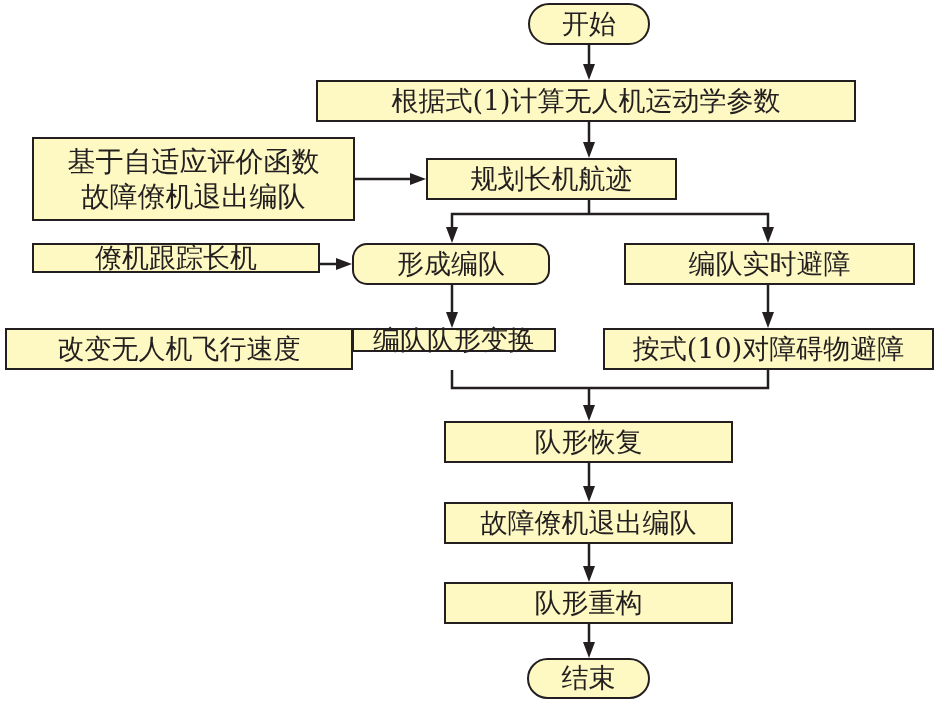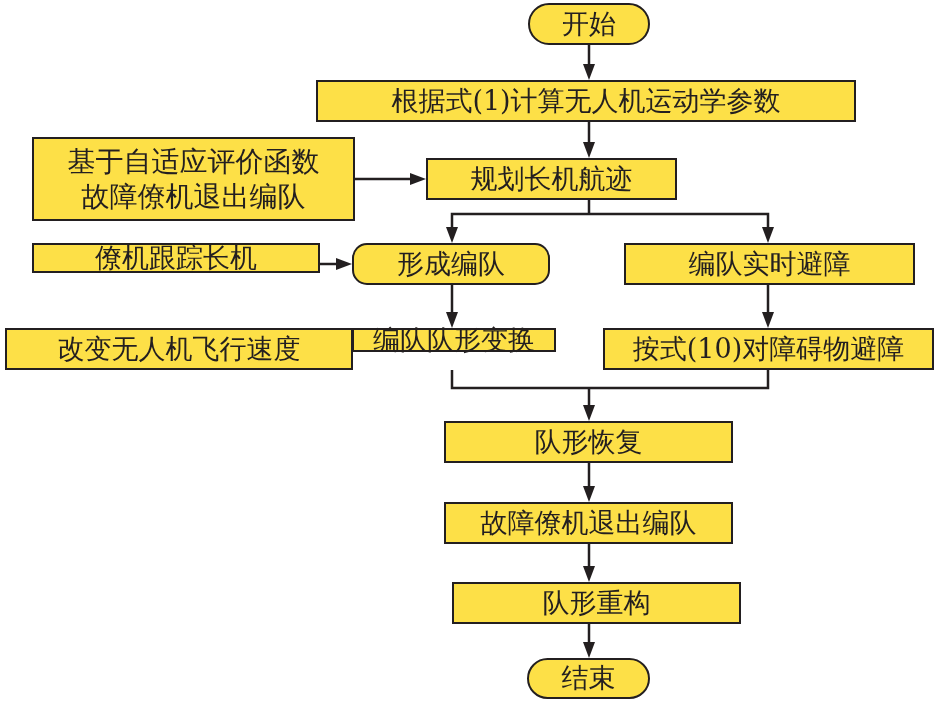--- a/index.html
+++ b/index.html
@@ -1,20 +1,20 @@
 <!DOCTYPE html>
 <html><head>
 <meta charset="utf-8">
 <style>
   html, body { margin: 0; padding: 0; background: #ffffff; }
   body { width: 938px; height: 705px; position: relative; overflow: hidden;
          font-family: "DejaVu Serif", "Liberation Serif", serif; color: #231f20; }
   #diagram { position: absolute; left: 0; top: 0; width: 938px; height: 705px; }
   .node { position: absolute; box-sizing: border-box; border: 2.5px solid #231f20;
-          background: #fde047; display: flex; align-items: center; justify-content: center;
+          background: #fef9c3; display: flex; align-items: center; justify-content: center;
           text-align: right; font-size: 27px; line-height: 1.2; white-space: nowrap; }
   .node.terminal { border-radius: 22px; }
   .node.two-line { font-size: 28px; line-height: 1.25; white-space: normal; }
   svg.edges { position: absolute; left: 0; top: 0; width: 938px; height: 705px; }
   svg.edges line, svg.edges polyline { stroke: #231f20; stroke-width: 2.5; fill: none; }
   svg.edges polygon { fill: #231f20; stroke: none; }
 </style>
 </head>
 <body>
 
@@ -82,16 +82,16 @@
   <div class="node" style="left:5px;top:328px;width:348px;height:42px;">改变无人机飞行速度</div>
 
   <div class="node" style="left:352px;top:328px;width:204px;height:24px;">编队队形变换</div>
 
   <div class="node" style="left:603px;top:328px;width:331px;height:42px;">按式(10)对障碍物避障</div>
 
   <div class="node" style="left:444px;top:421px;width:289px;height:42px;">队形恢复</div>
 
   <div class="node" style="left:444px;top:502px;width:289px;height:42px;">故障僚机退出编队</div>
 
-  <div class="node" style="left:444px;top:582px;width:289px;height:42px;margin-left:8px;">队形重构</div>
+  <div class="node" style="left:444px;top:582px;width:289px;height:42px;">队形重构</div>
 
   <div class="node terminal" style="left:527px;top:658px;width:123px;height:41px;">结束</div>
 </div>
 
 </body></html>

